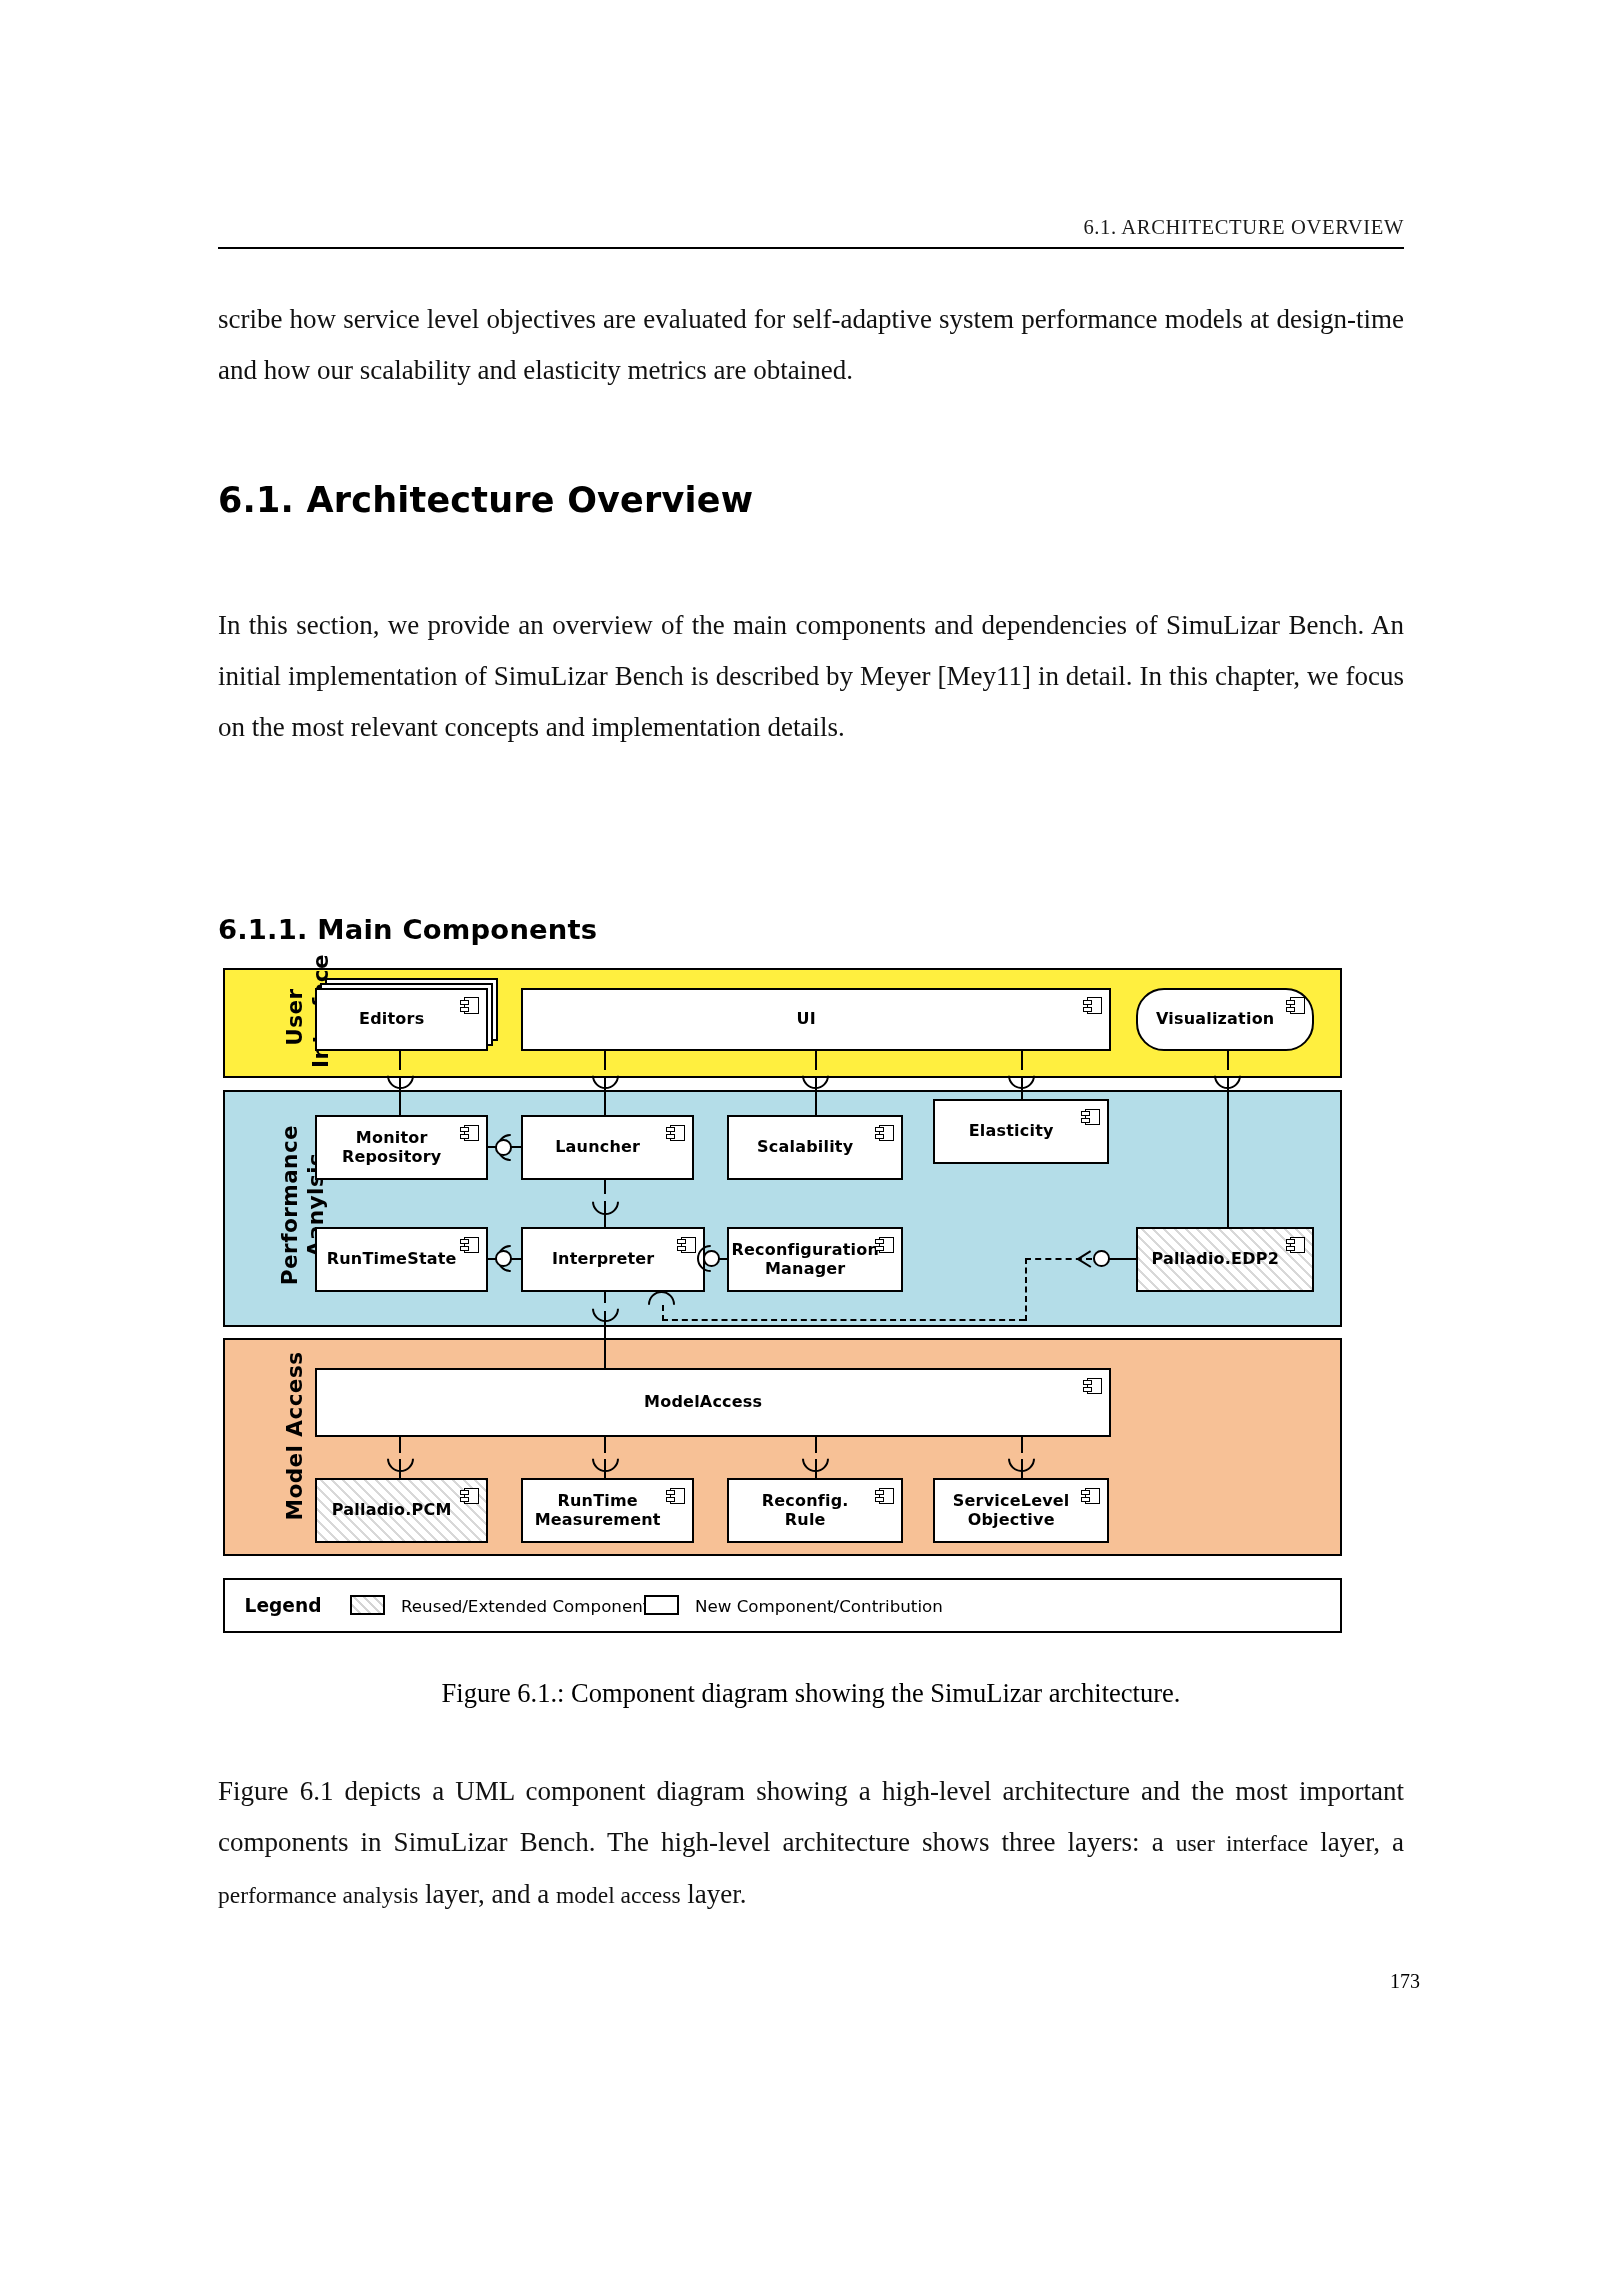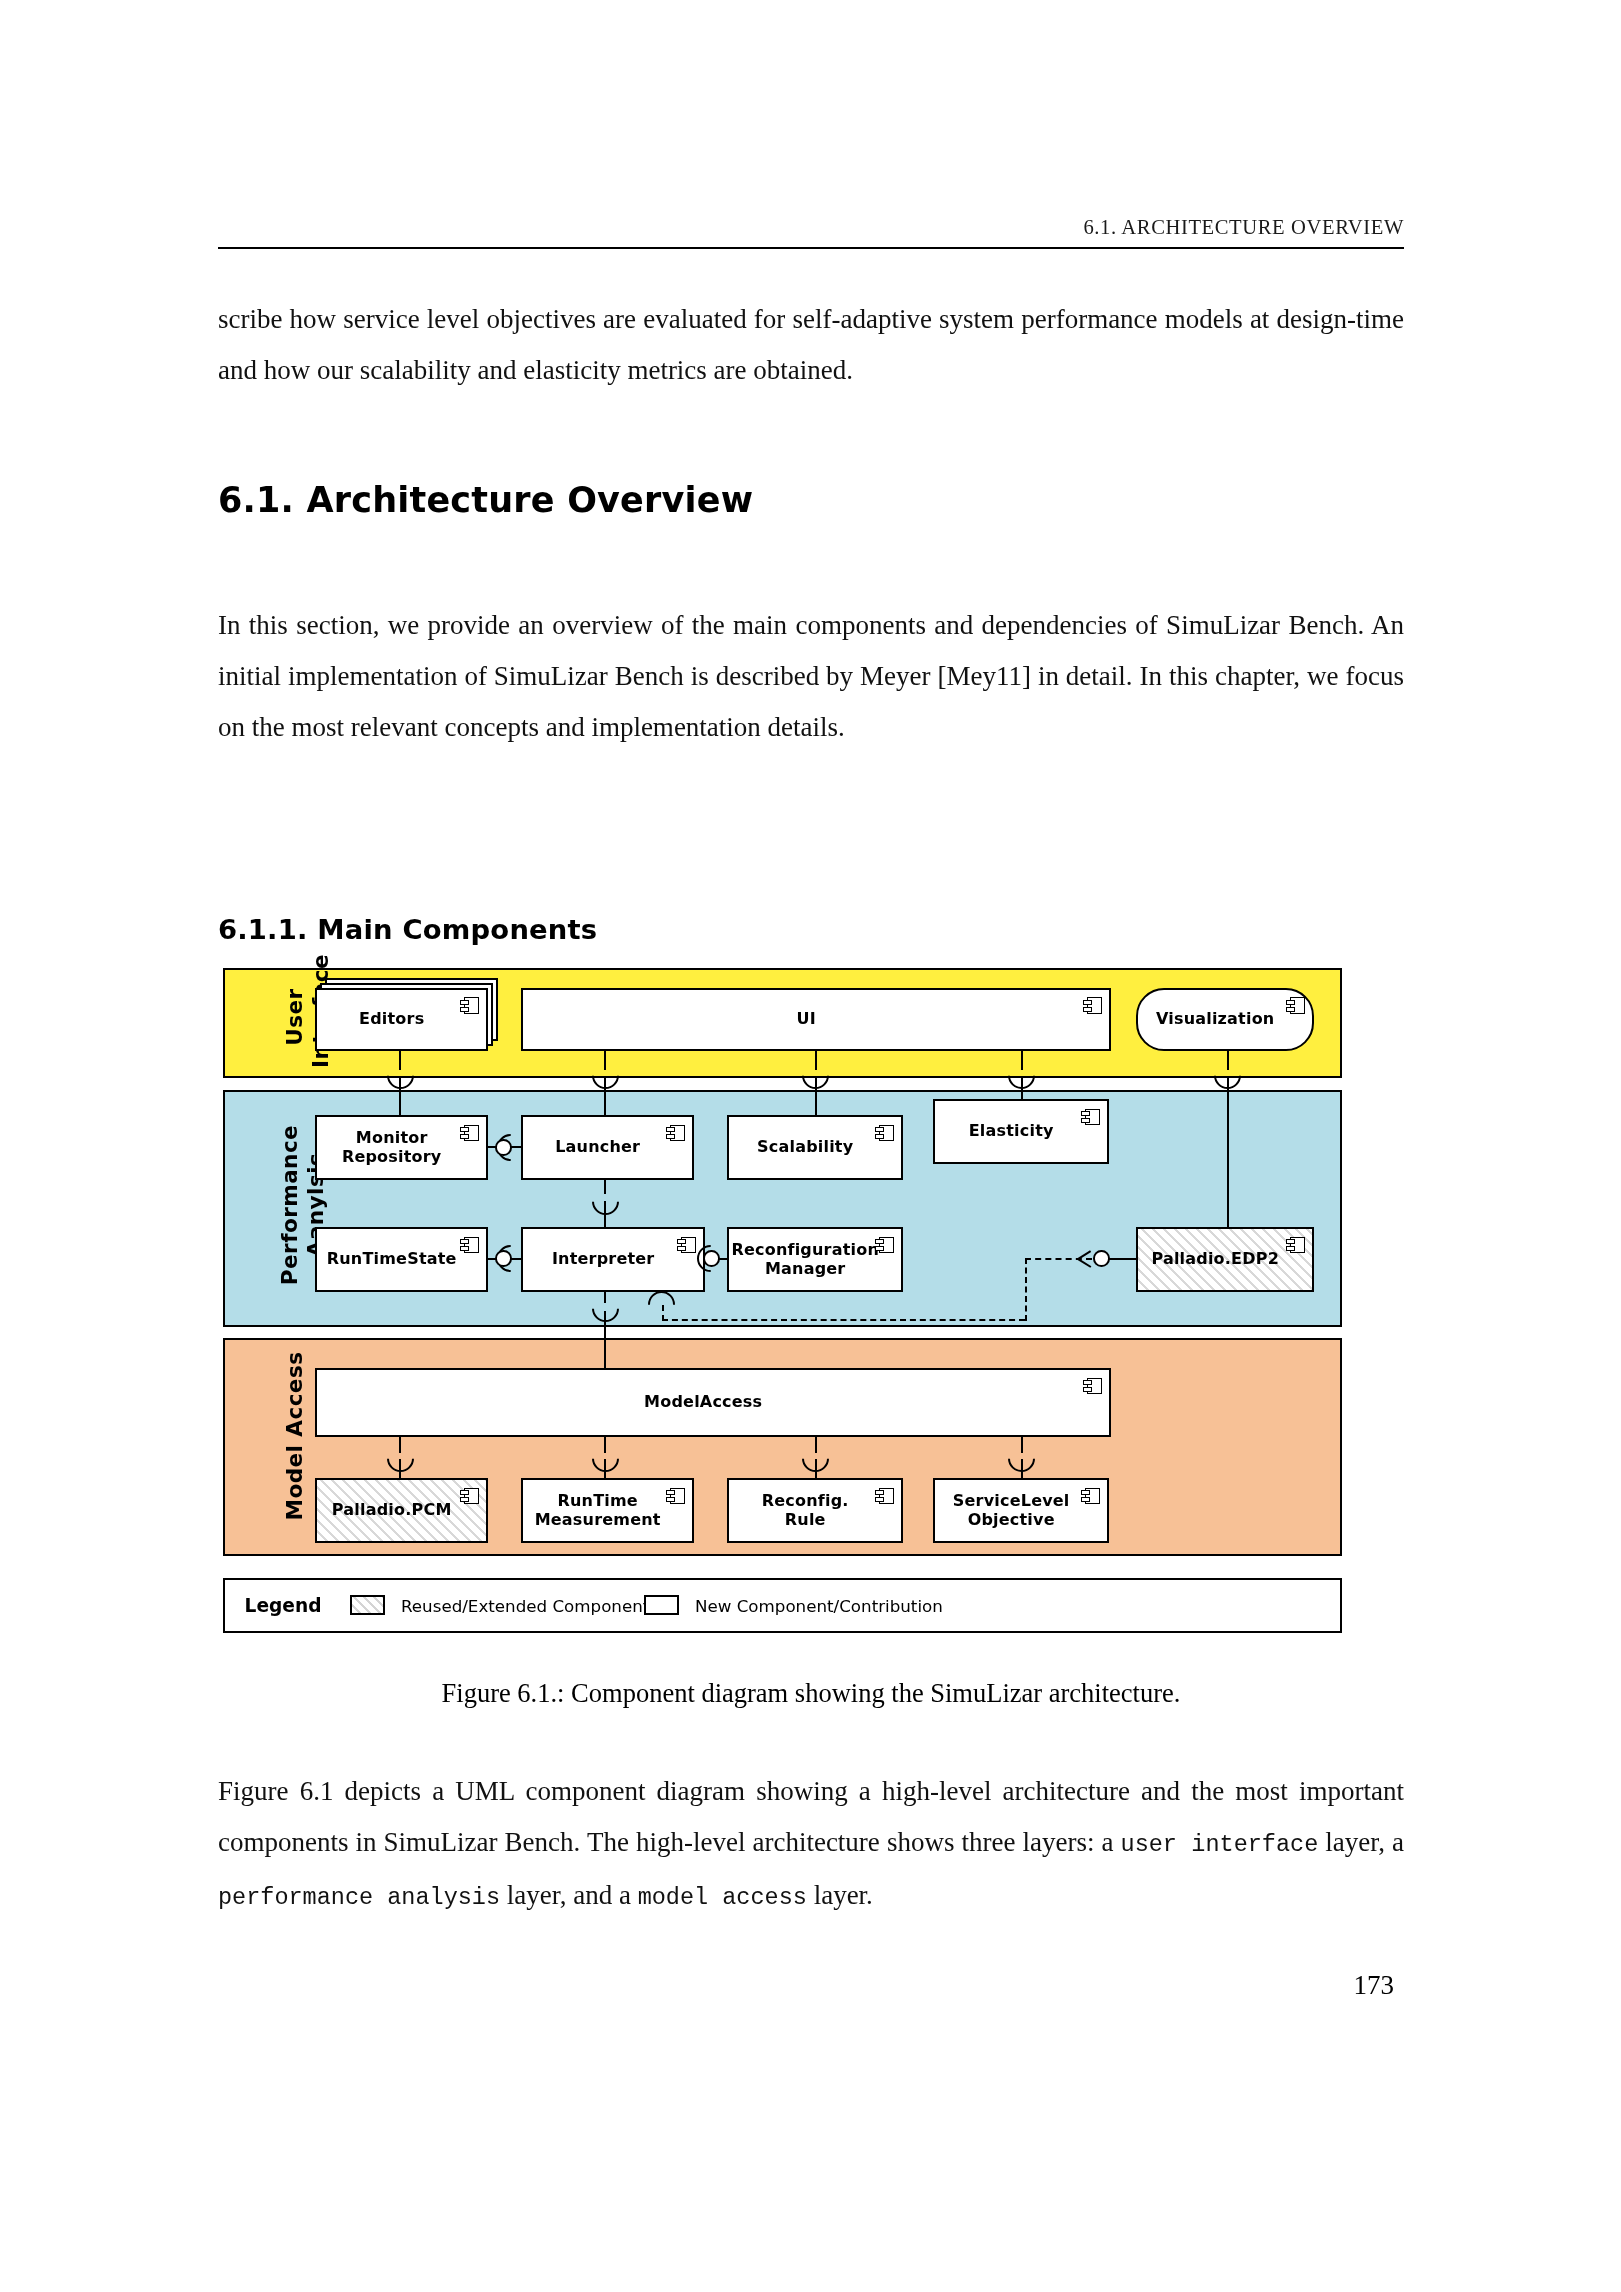--- a/index.html
+++ b/index.html
@@ -58,30 +58,30 @@
   .h-sec {
     position: absolute;
     left: 218px;
     font-family: "DejaVu Sans", sans-serif;
     font-weight: bold;
     color: #000000;
   }
   .h1 { font-size: 35px; letter-spacing: 0.2px; }
   .h2 { font-size: 27.4px; letter-spacing: 0.2px; margin-top: 47px; }
 
-  .sf { font-family: Liberation Mono, monospace; font-size: 23.5px; }
+  .sf { font-family: Liberation Serif, serif; font-size: 23.5px; }
 
   .pagenum {
     position: absolute;
-    left: 208px;
+    left: 234px;
     top: 1970px;
     width: 1186px;
     text-align: right;
     font-family: "Liberation Serif", serif;
-    font-size: 27px;
+    font-size: 20px;
   }
 
   
   #figure {
     position: absolute;
     left: 223px;
     top: 968px;
     width: 1119px;
     height: 686px;
   }

